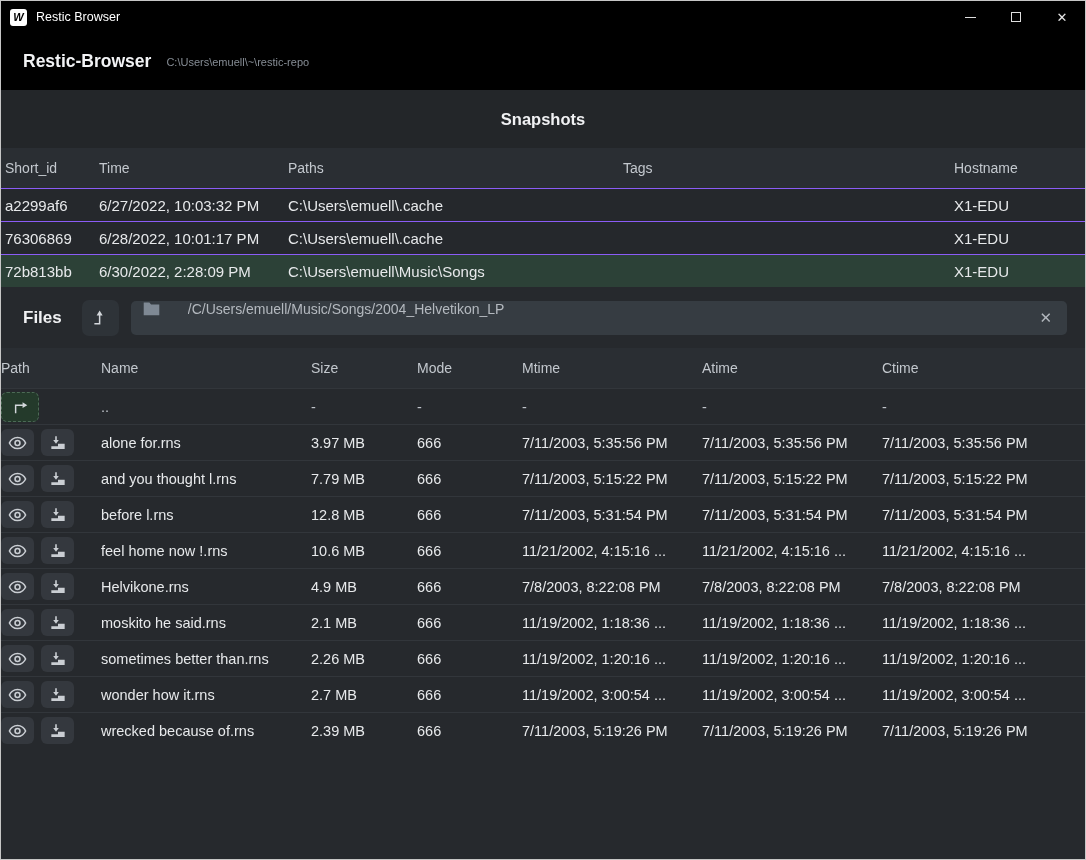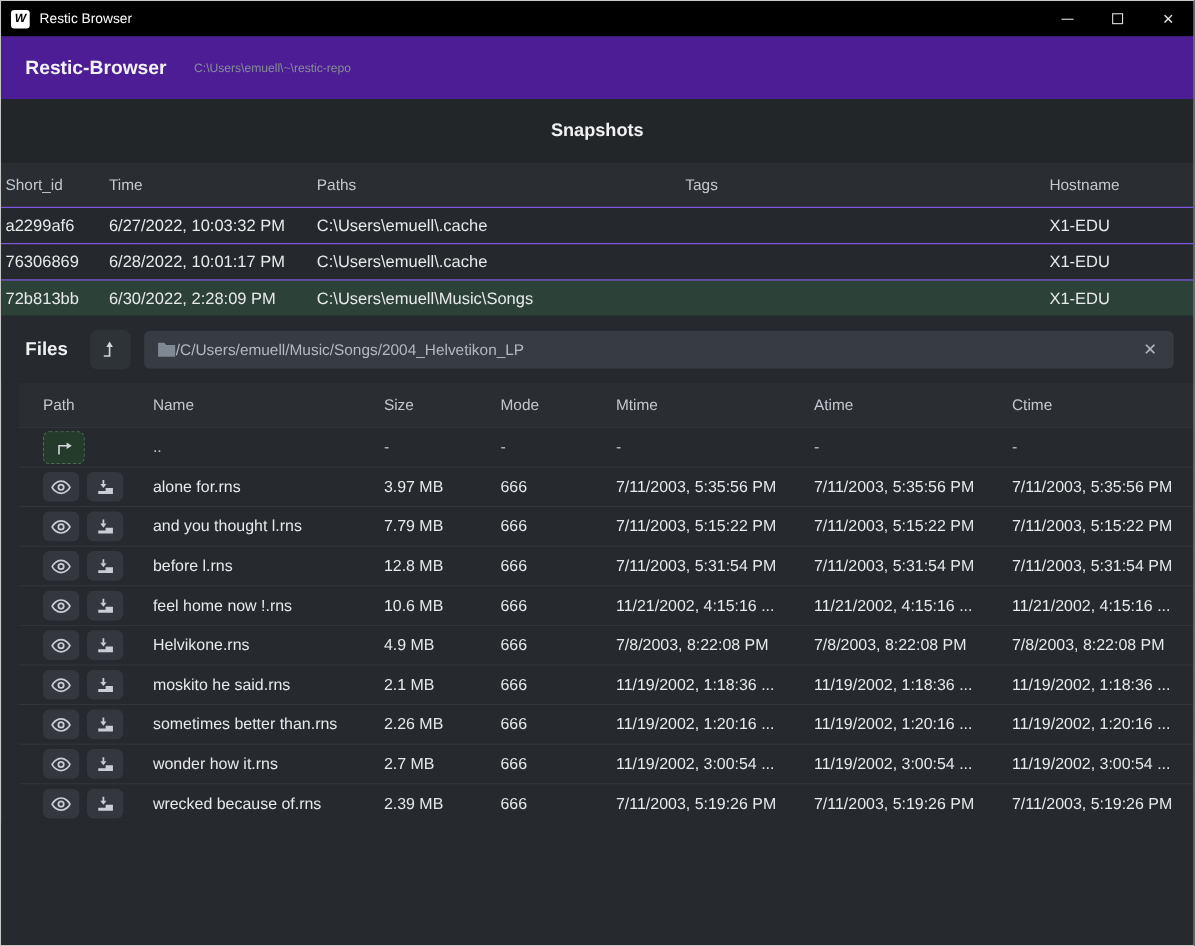--- a/index.html
+++ b/index.html
@@ -12,42 +12,42 @@
   
   .titlebar{height:32px;background:#000;display:flex;align-items:center;justify-content:space-between;padding-left:9px;flex:0 0 auto;}
   .tb-left{display:flex;align-items:center;gap:9px;}
   .app-logo{width:17px;height:17px;background:#fff;border-radius:3px;color:#000;font-weight:bold;font-size:11px;display:flex;align-items:center;justify-content:center;font-style:italic;}
   .tb-title{color:#fff;font-size:12.5px;}
   .tb-controls{display:flex;height:32px;}
   .tb-btn{width:46px;height:32px;display:flex;align-items:center;justify-content:center;color:#e6e6e6;font-size:13px;background:none;border:none;cursor:default;}
   .min-glyph{width:11px;height:1px;background:#dedede;display:block;}
   .max-glyph{width:10px;height:10px;border:1px solid #dedede;display:block;}
   
-  .header{height:57px;background:#4c1d95;display:flex;align-items:center;padding:0 22px;gap:25px;flex:0 0 auto;}
+  .header{height:57px;background:#000000;display:flex;align-items:center;padding:0 22px;gap:15px;flex:0 0 auto;}
   .app-title{color:#f2f3f5;font-size:17.5px;font-weight:700;}
   .select-repo-btn{background:#243d2c;color:#fdfdfd;font-weight:700;font-size:14.5px;border:none;border-radius:7px;padding:11px 19px;font-family:inherit;}
   .repo-path{color:#868d95;font-size:11px;}
   
   .section-band{height:58px;background:#232629;display:flex;align-items:center;padding:0 22px;flex:0 0 auto;justify-content:center;}
   .section-title{color:#f0f1f3;font-size:16.5px;font-weight:700;}
   
   .snap-grid{display:grid;grid-template-columns:94px 189px 335px 331px 1fr;align-items:center;padding-left:4px;}
   .snap-thead{height:40px;background:#2a2e33;color:#c3c8ce;font-size:14px;flex:0 0 auto;}
   .snap-row{height:33px;background:#25282c;color:#e7e9eb;font-size:15px;border-top:1px solid #8b5cf6;flex:0 0 auto;}
   .snap-row.selected{background:#2c4137;}
   .cell{white-space:nowrap;overflow:hidden;padding-right:10px;}
   
   .files-bar{height:61px;background:#26292d;display:flex;align-items:center;padding:0 18px 0 22px;flex:0 0 auto;}
   .files-title{color:#f0f1f3;font-size:17px;font-weight:700;}
   .root-btn{width:37px;height:36px;background:#2e3338;border:none;border-radius:7px;display:flex;align-items:center;justify-content:center;margin-left:20px;}
-  .path-field{flex:1;height:34px;background:#363c42;border-radius:5px;display:flex;align-items:center;padding:0 12px;gap:0;margin-left:12px;}
+  .path-field{flex:1;height:34px;background:#363c42;border-radius:5px;display:flex;padding:0 12px;gap:28px;margin-left:12px;}
   .path-text{color:#b4b9bf;font-size:14px;flex:1;white-space:nowrap;overflow:hidden;}
   .clear-btn{color:#b2b7bd;font-size:15px;background:none;border:none;padding:0 3px;font-family:inherit;}
   
-  .file-grid{display:grid;grid-template-columns:100px 210px 106px 105px 180px 180px 1fr;align-items:center;padding-left:22px;margin-left:16px;}
+  .file-grid{display:grid;grid-template-columns:100px 210px 106px 105px 180px 180px 1fr;align-items:center;}
   .files-thead{height:40px;background:#2a2e33;color:#c3c8ce;font-size:14px;flex:0 0 auto;}
   .frow{height:36px;background:#26292d;color:#e7e9eb;font-size:14.5px;border-top:1px solid #32363b;flex:0 0 auto;}
   .frow:last-of-type{border-bottom:1px solid #32363b;}
   .actions{display:flex;gap:7px;align-items:center;}
   .ibtn{width:33px;height:27px;background:#34383e;border:none;border-radius:6px;display:flex;align-items:center;justify-content:center;}
   .parent-btn{width:38px;height:30px;background:#243a2b;border:1px dashed #4c6a56;border-radius:6px;display:flex;align-items:center;justify-content:center;}
   .muted{color:#bfc4ca;}
   .filler{flex:1;background:#26292d;}
   svg{display:block;}
 </style>

